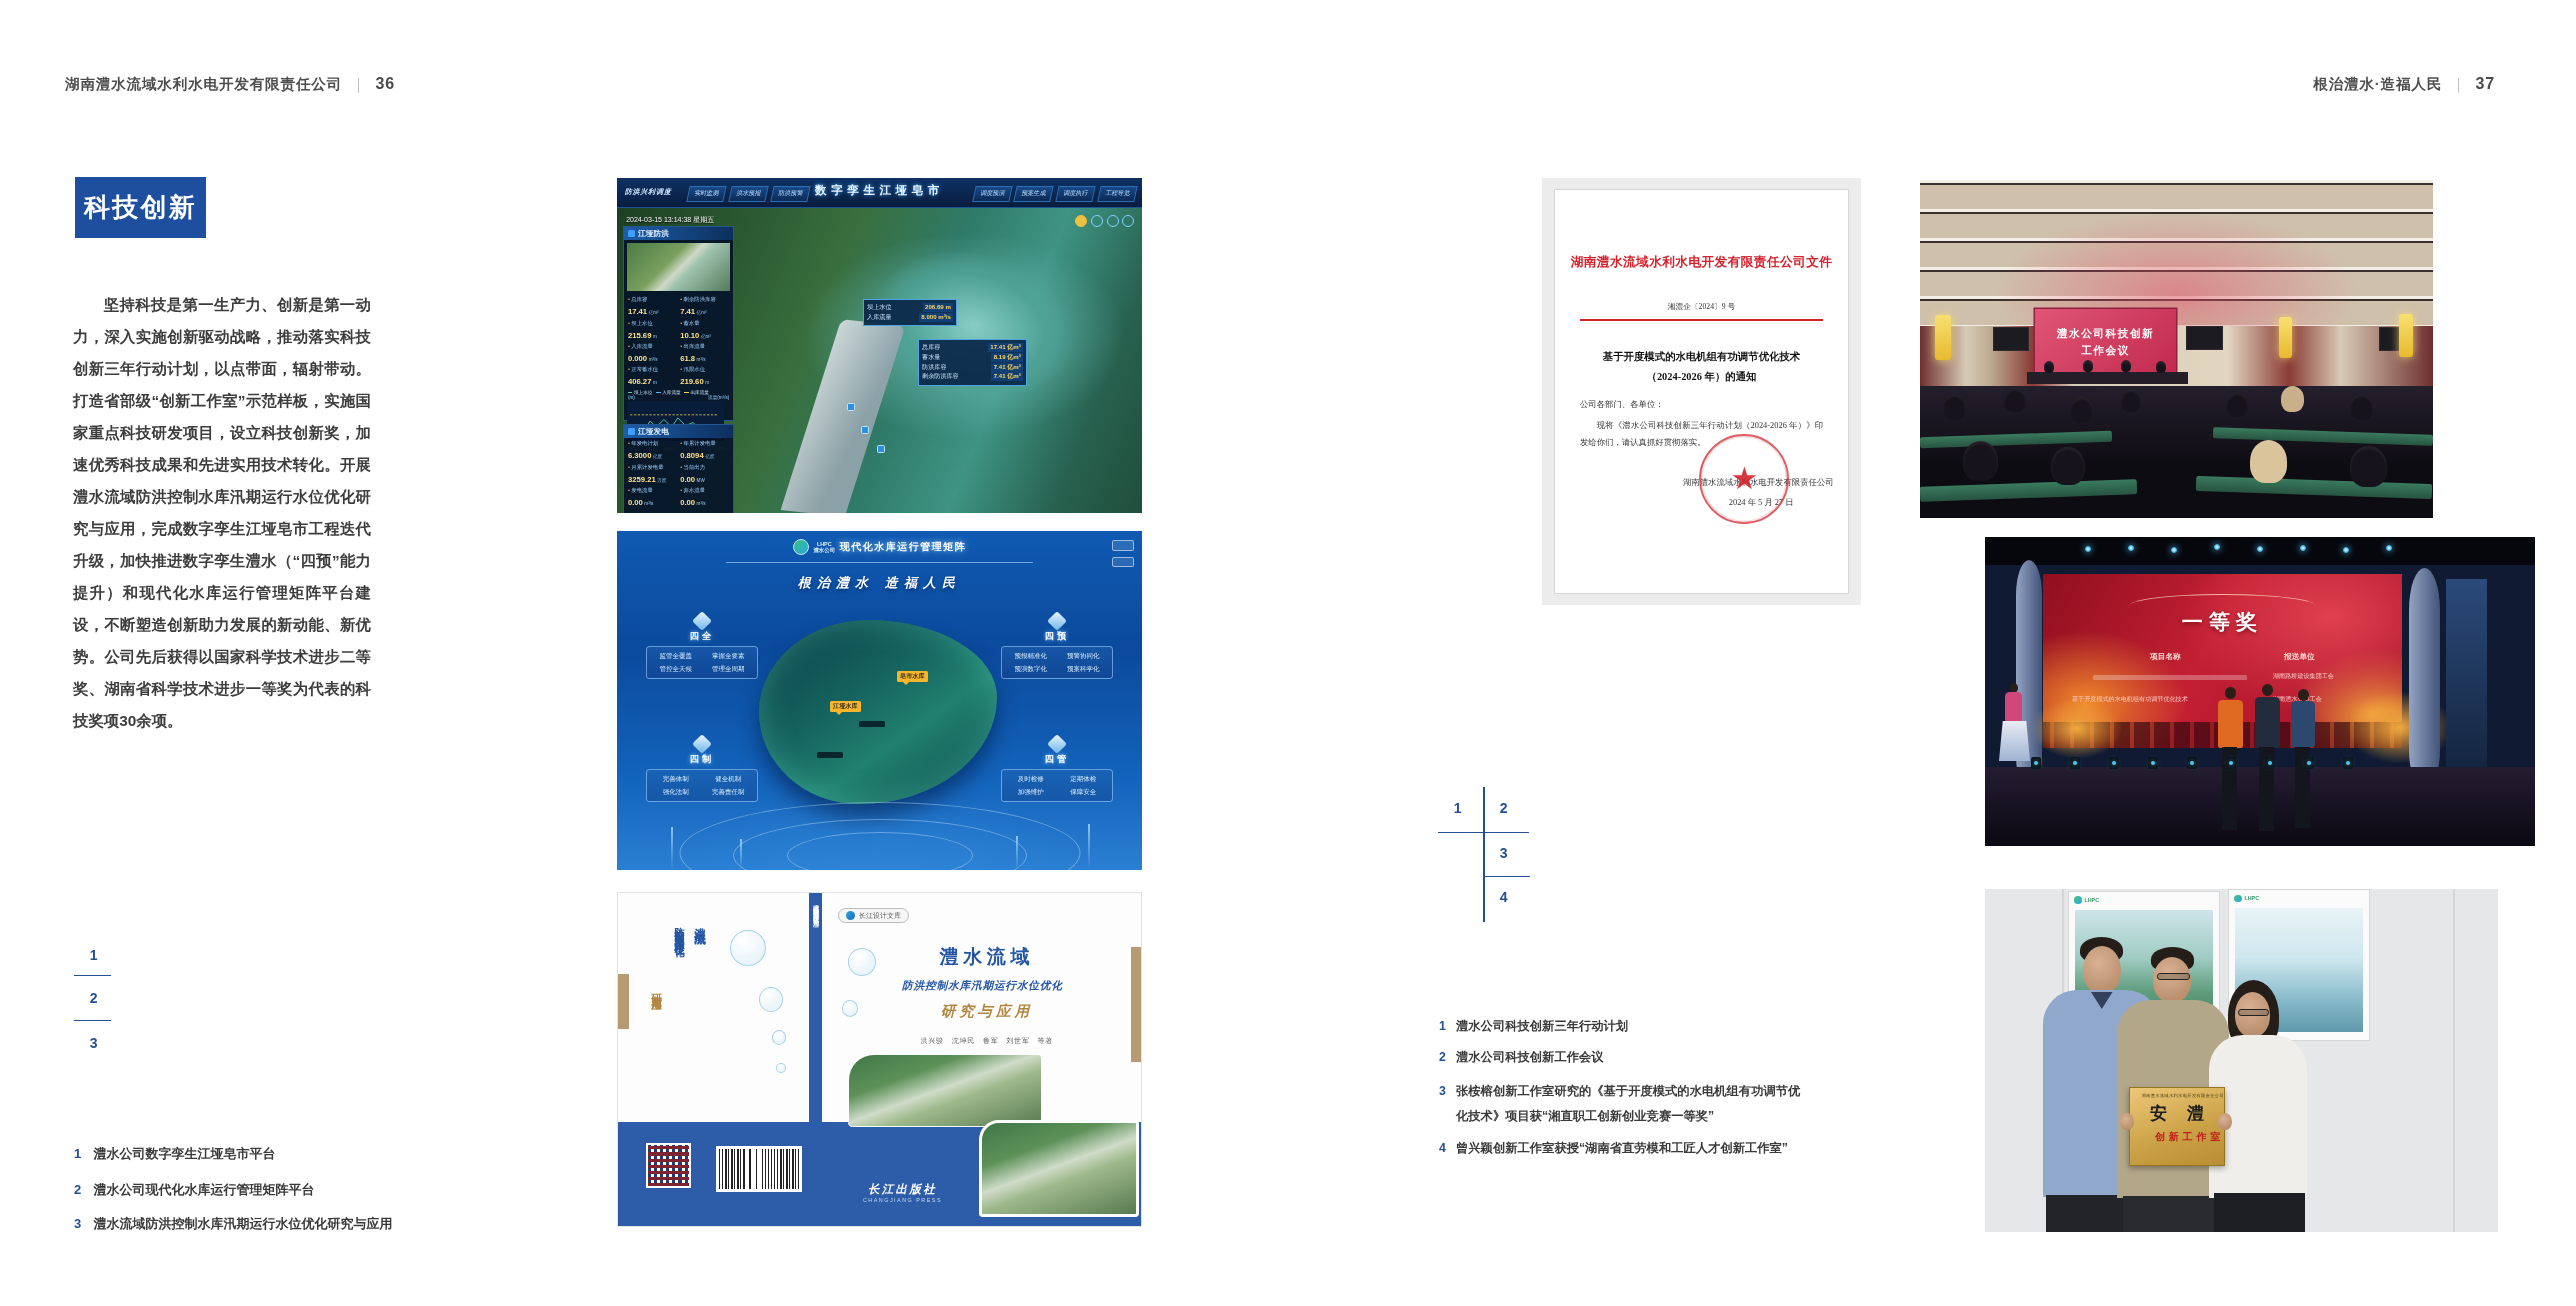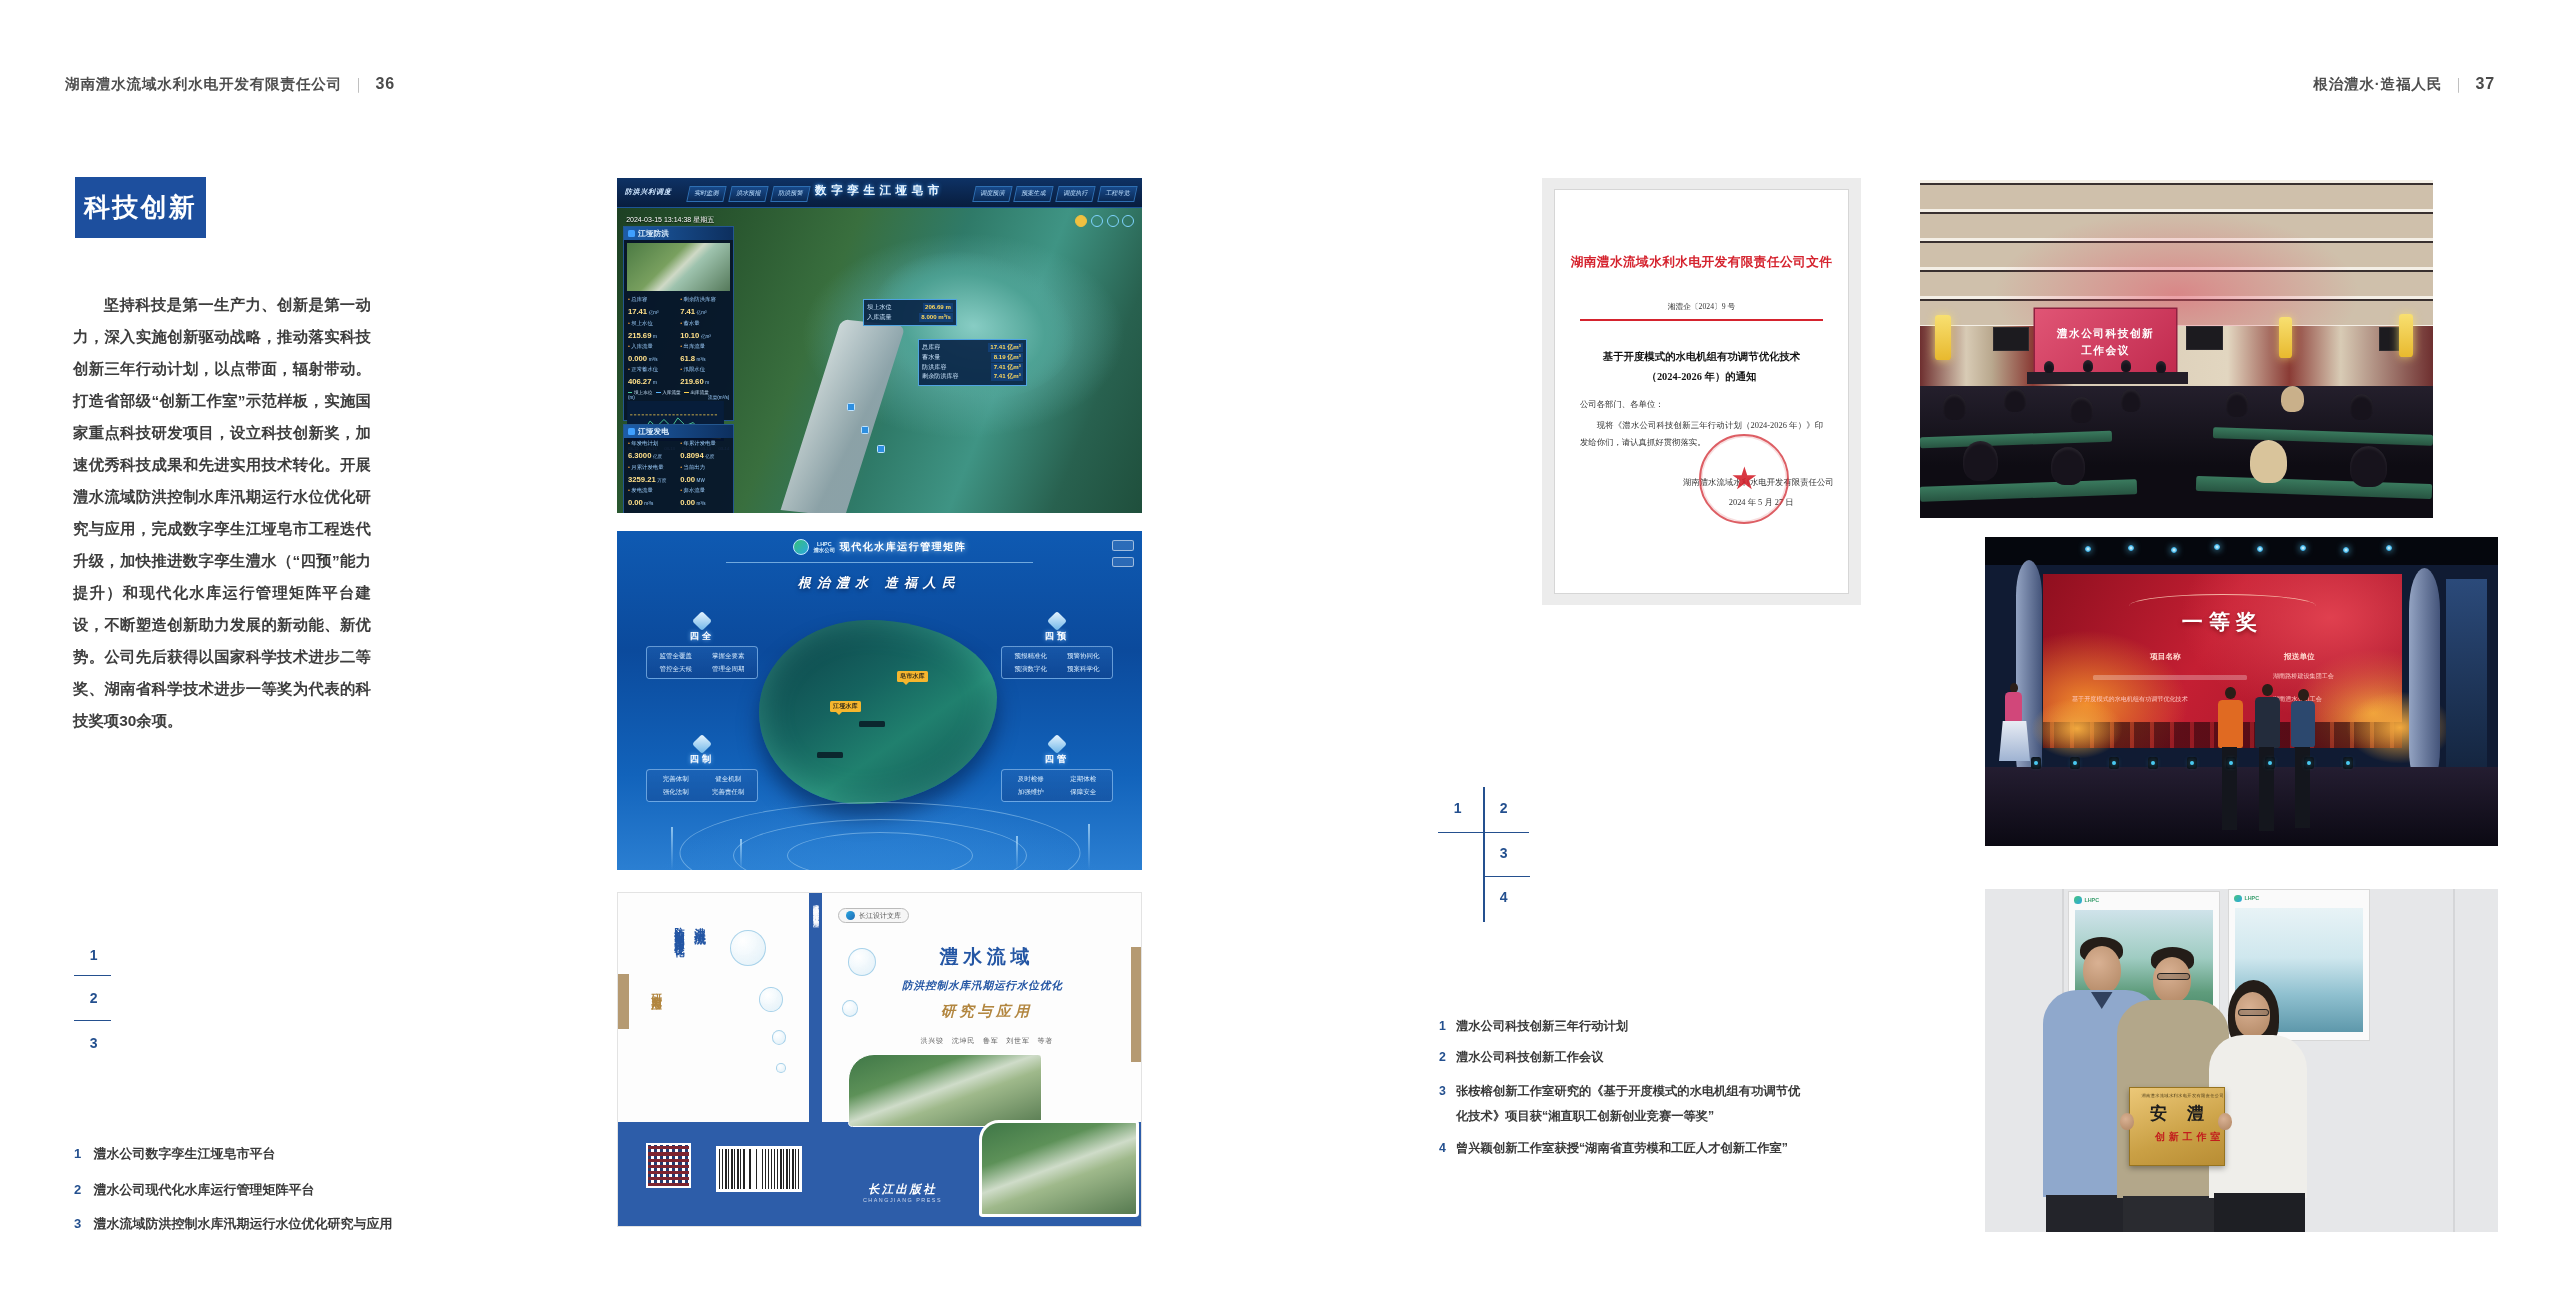--- a/index.html
+++ b/index.html
@@ -131,21 +131,21 @@
     background:linear-gradient(90deg,#6e2f2f 0%,#d8cbb5 9%,#b9a88e 14%,#8a3b35 22%,#d8cbb5 30%,#e2d6c0 60%,#8a3b35 72%,#d8cbb5 82%,#6e2f2f 100%);}
   .mt-screen{left:115px;top:129px;width:141px;height:66px;background:linear-gradient(135deg,#e05575,#c12a4e);
     color:#fff;display:flex;flex-direction:column;align-items:center;justify-content:center;
     font-size:10.7px;font-weight:bold;letter-spacing:1.5px;line-height:17px;box-shadow:0 0 0 1.5px #8f2140;}
   .mt-tv{background:#1c1b1f;border:1.5px solid #2c2a2e;}
   .mt-lamp{background:linear-gradient(#f8e071,#e8b92e);border-radius:3.1px;box-shadow:0 0 9.2px rgba(248,224,113,.8);}
   .mt-aud{left:0;top:206px;right:0;bottom:0;background:linear-gradient(#241f2c,#0e0c13 60%);}
   .mt-desk{background:linear-gradient(#3a7a5e,#275441);border-radius:2.3px;}
   .mt-head{background:#17131c;border-radius:50% 50% 40% 40%;box-shadow:inset 0 2.3px 3.1px rgba(255,255,255,.08);}
   
-  #fig-st{left:1985px;top:537px;width:513px;height:309px;background:#101b33;}
+  #fig-st{left:1985px;top:537px;width:513px;height:309px;background:#101b33;padding-left:37px;}
   .st-top{left:0;top:0;right:0;height:28px;background:#05070d;}
   .st-dot{width:6.1px;height:6.1px;border-radius:50%;background:radial-gradient(#eaffff,#3fb2e8 60%,rgba(63,178,232,0));box-shadow:0 0 7.7px #58c6f2;}
   .st-pan{background:linear-gradient(90deg,#93a3c2,#44547a);border-radius:31px/84px;}
   .st-screen{left:58px;top:37px;width:359px;height:174px;
     background:radial-gradient(230px 154px at 80% 25%,#e0404f,rgba(224,64,79,0) 65%),
                radial-gradient(169px 123px at 12% 75%,#f08a2a,rgba(240,138,42,0) 60%),
                radial-gradient(138px 107px at 92% 80%,#f0a23a,rgba(240,162,58,0) 60%),
                linear-gradient(120deg,#8f0f1f,#c41f33 45%,#9e1228);}
   .st-arc{left:24%;top:20px;width:52%;height:23px;border-top:1.5px solid rgba(255,215,190,.8);border-radius:50%;}
   .st-award{left:0;right:0;top:34px;text-align:center;font-size:21px;font-weight:bold;color:#fff;letter-spacing:6.1px;text-shadow:0 1.5px 4.6px rgba(80,0,0,.6);}

